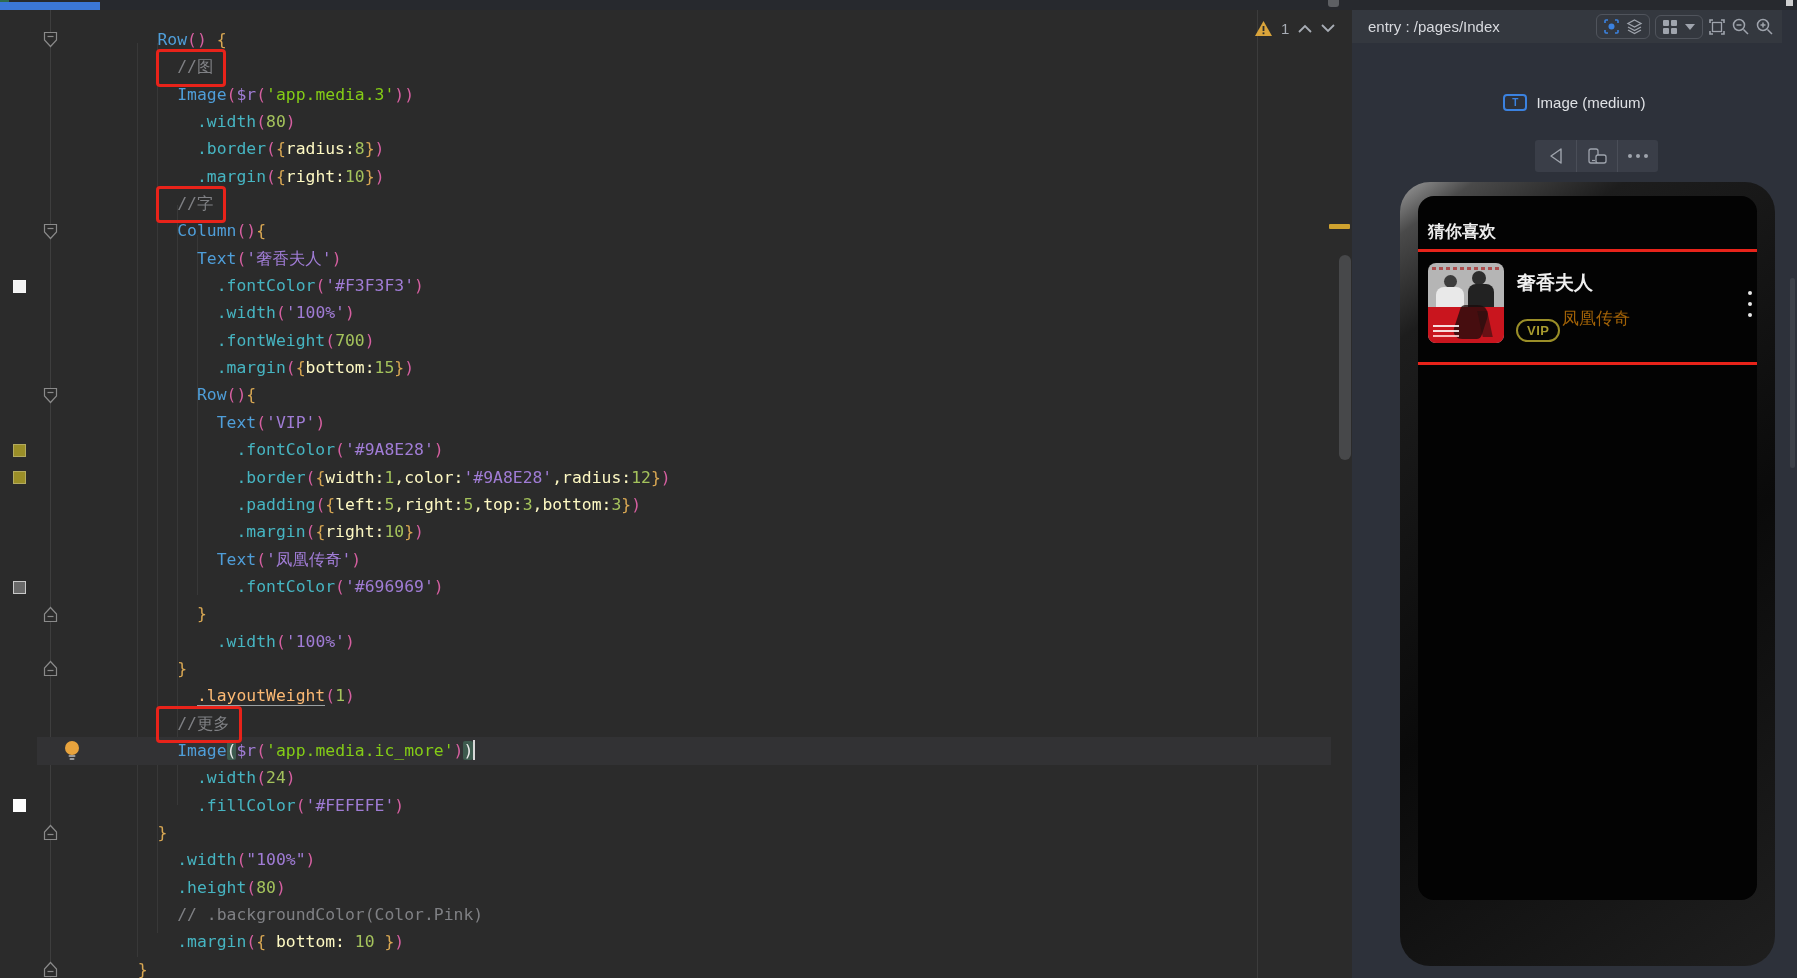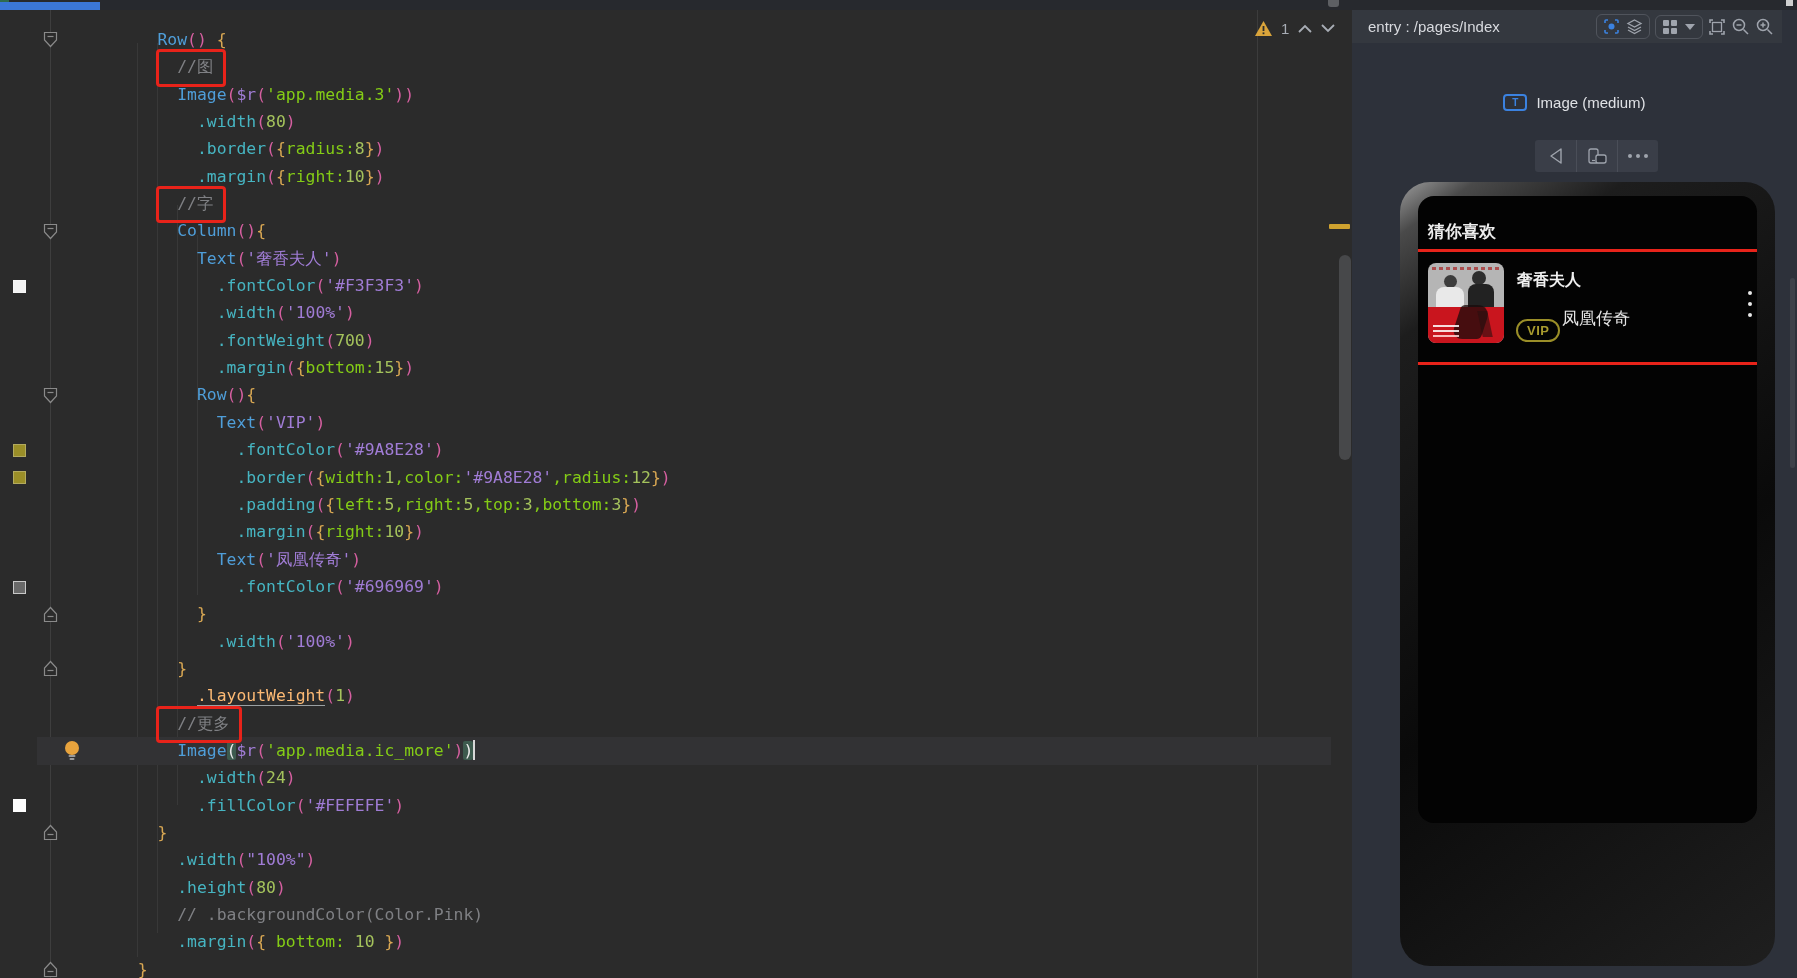--- a/index.html
+++ b/index.html
@@ -13,21 +13,21 @@
   .strip-dot{position:absolute;left:1786px;top:0;width:7px;height:6px;background:#cfcfcf;}
   
   .editor{position:absolute;left:0;top:10px;width:1352px;height:968px;background:#2b2b2b;}
   .fold-guide{position:absolute;left:50px;top:0;width:1px;height:968px;background:#3e3e3e;}
   .indent-guide{position:absolute;width:1px;background:#383838;}
   .margin-guide{position:absolute;left:1257px;top:0;width:1px;height:968px;background:#3c3c3c;}
   .cur-line{position:absolute;left:37px;width:1294px;height:28px;background:#323234;}
   pre.code{position:absolute;left:118px;top:16px;margin:0;font-family:"DejaVu Sans Mono",monospace;
            font-size:16.4px;line-height:27.35px;}
   .cl{height:27.35px;white-space:pre;}
-  .c-p{color:#84cc16}.c-c{color:#4f9ed9}.c-m{color:#46b5c2}
+  .c-p{color:#fef9c3}.c-c{color:#4f9ed9}.c-m{color:#46b5c2}
   .c-mu{color:#fdba74;border-bottom:1.5px solid #9aa0a3}
   .c-s{color:#a07cd5}.c-r{color:#84cc16}.c-n{color:#a4c25c}
   .c-k{color:#d55fa0}.c-b{color:#d8a753}.c-g{color:#7f8084}
   .c-h{background:#3d5b4e;color:#eaeaea;border-radius:2px}
   .caret{display:inline-block;width:2px;height:20px;background:#d8d8d8;vertical-align:-4px;}
   .swatch{position:absolute;left:13px;width:11px;height:11px;border:1px solid rgba(255,255,255,.25);}
   .swatch.dim{border:1.5px solid #c8c8c8;}
   .fold{position:absolute;left:43px;}
   .bulb{position:absolute;left:63px;}
   .code-annotation{position:absolute;border:3px solid #e8231a;border-radius:4px;}
@@ -43,40 +43,40 @@
   .device-row{position:absolute;left:0;top:84px;width:445px;display:flex;justify-content:center;align-items:center;gap:9px;}
   .device-icon{width:20px;height:13px;border:2px solid #3b82e0;border-radius:4px;color:#3b82e0;
                font-size:10px;font-weight:bold;display:flex;align-items:center;justify-content:center;}
   .device-label{color:#dfe1e5;font-size:15px;}
   .device-toolbar{position:absolute;left:183px;top:130px;width:123px;height:32px;background:#3a3e48;border-radius:3px;
                   display:flex;align-items:center;}
   .dtb-cell{width:41px;height:32px;display:flex;align-items:center;justify-content:center;}
   .dtb-sep{width:1px;height:32px;background:#4a4e58;position:absolute;}
   .phone{position:absolute;left:48px;top:172px;width:375px;height:784px;border-radius:30px;
          background:linear-gradient(145deg,#9c9c9c 0%,#4a4a4a 5%,#1d1d1d 15%,#0a0a0a 55%,#1f1f1f 100%);}
-  .phone-screen{position:absolute;left:18px;top:14px;width:339px;height:627px;border-radius:16px;background:#030303;overflow:hidden;}
+  .phone-screen{position:absolute;left:18px;top:14px;width:339px;height:704px;border-radius:16px;background:#030303;overflow:hidden;}
   .sec-title{position:absolute;left:10px;top:24px;color:#ececec;font-size:17px;font-weight:bold;}
   .song-card{position:absolute;left:0px;top:57px;width:339px;height:110px;}
   .album{position:absolute;left:10px;top:10px;width:76px;height:80px;border-radius:8px;overflow:hidden;background:#b5b5b5;}
   .album .toprow{position:absolute;left:4px;top:4px;width:68px;height:3px;
        background:repeating-linear-gradient(90deg,#a33 0 4px,transparent 4px 7px);opacity:.8;}
   .album .head1{position:absolute;left:16px;top:12px;width:13px;height:13px;border-radius:50%;background:#3c3c3c;}
   .album .head2{position:absolute;left:44px;top:8px;width:14px;height:14px;border-radius:50%;background:#2e2e2e;}
   .album .body1{position:absolute;left:8px;top:24px;width:28px;height:30px;border-radius:8px 8px 0 0;background:#e9e9e9;}
   .album .body2{position:absolute;left:40px;top:21px;width:26px;height:32px;border-radius:8px 8px 0 0;background:#222;}
   .album .redband{position:absolute;left:0;top:44px;width:76px;height:36px;background:#c9151e;}
   .album .brush{position:absolute;left:28px;top:42px;width:30px;height:34px;background:#1a0b0b;opacity:.75;
        transform:skewX(-18deg);border-radius:4px 14px 4px 12px;}
   .album .brush2{position:absolute;left:52px;top:48px;width:10px;height:26px;background:#2a0f0f;opacity:.6;transform:skewX(12deg);}
   .album .wtext{position:absolute;left:5px;top:62px;width:26px;height:2px;background:#fff;opacity:.85;
        box-shadow:0 5px 0 #fff, 0 10px 0 #ffd9d9;}
-  .song-title{position:absolute;left:99px;top:17px;color:#f0f0f0;font-size:16px;font-weight:bold;}
+  .song-title{position:absolute;left:99px;top:17px;color:#f0f0f0;font-size:19px;font-weight:bold;}
   .vip-pill{position:absolute;left:98px;top:66px;padding:2px 9px;border:2px solid #9a8e28;border-radius:12px;
             color:#a89b2e;font-size:13px;font-weight:bold;letter-spacing:.5px;}
-  .artist{position:absolute;left:144px;top:54px;color:#e5e5e5;font-size:17px;}
+  .artist{position:absolute;left:144px;top:54px;color:#a16207;font-size:17px;}
   .dots-menu{position:absolute;left:330px;top:38px;width:6px;}
   .dots-menu i{display:block;width:4px;height:4px;border-radius:50%;background:#e8e8e8;margin:0 0 7px 0;}
   .preview-annotation{position:absolute;left:61px;top:239px;width:356px;height:116px;border:3px solid #e8231a;border-radius:2px;}
   .panel-scroll{position:absolute;right:2px;top:268px;width:5px;height:190px;background:rgba(255,255,255,.08);border-radius:3px;}
   svg{display:block;}
 </style>
 </head>
 <body>
 
 <div class="screen">

